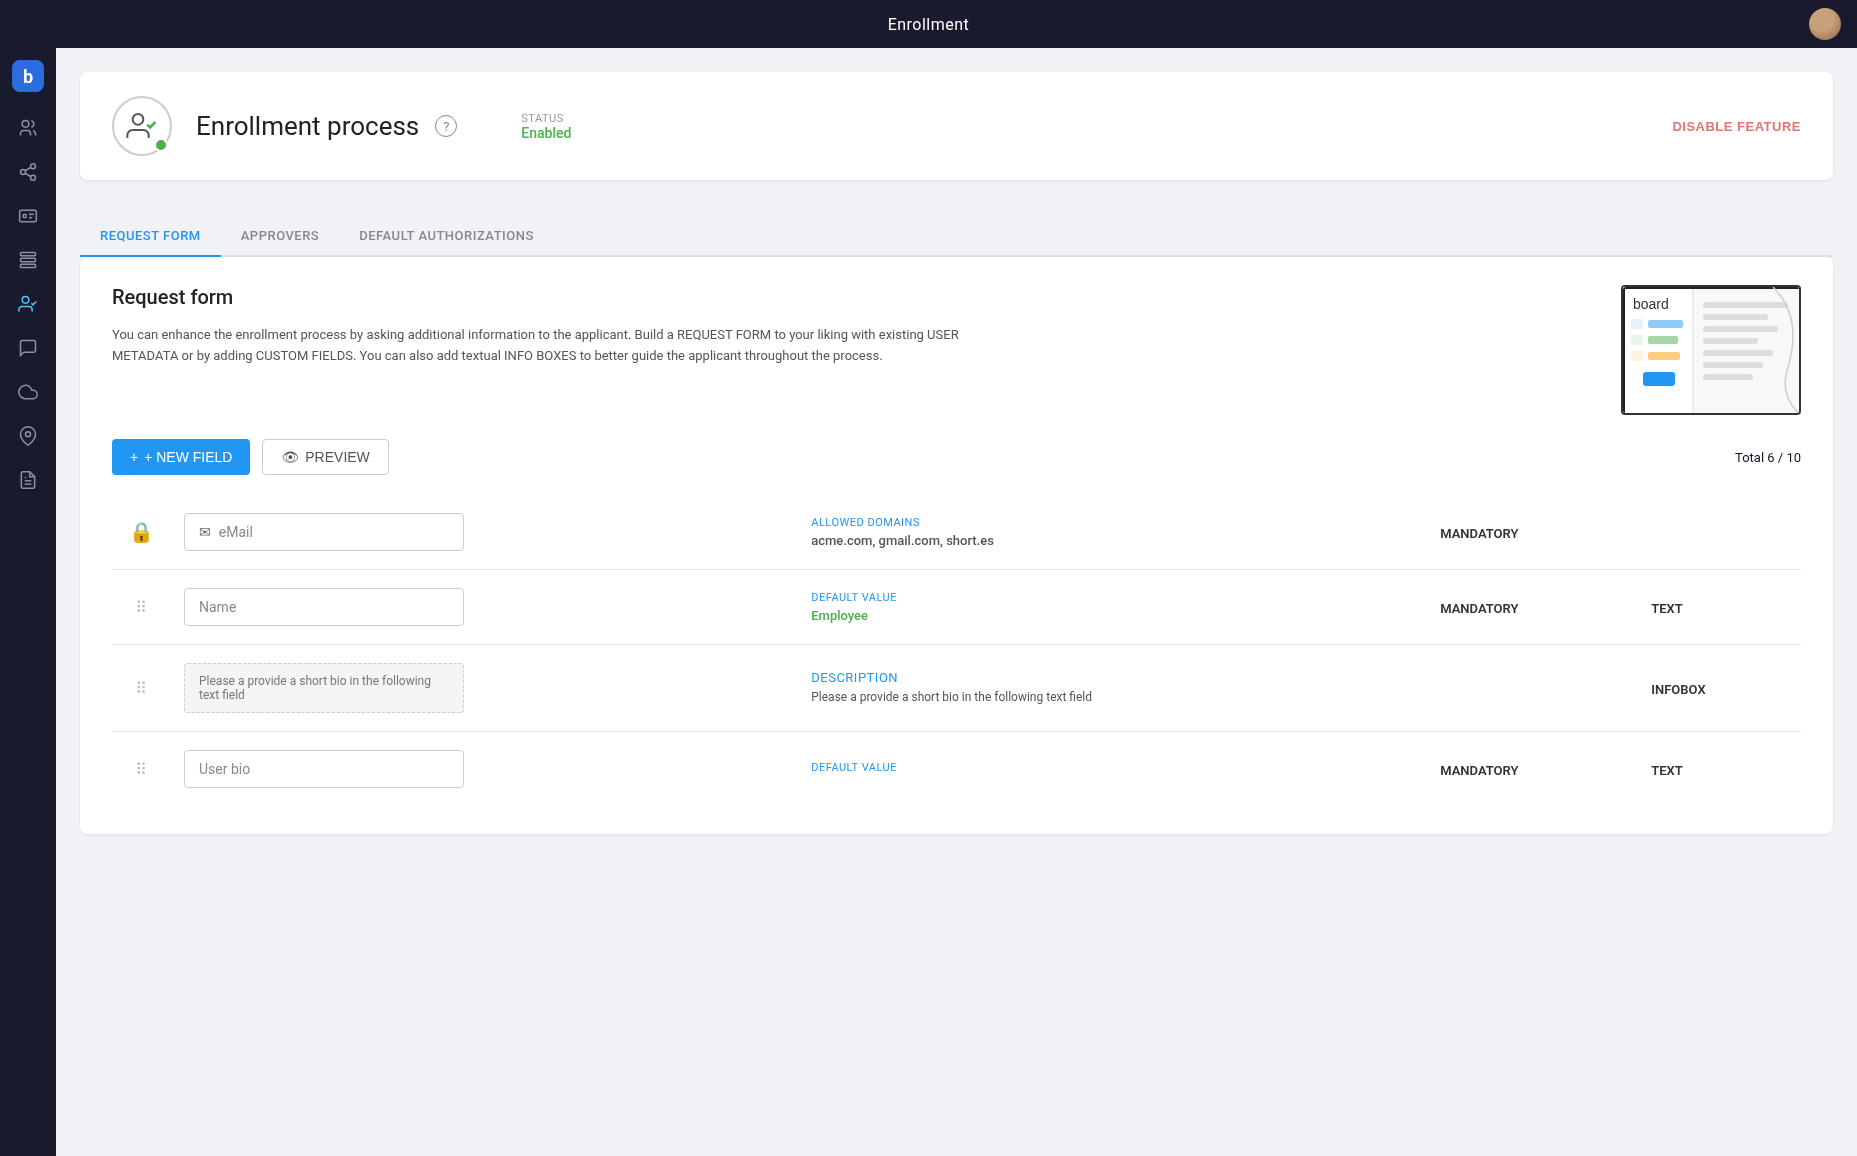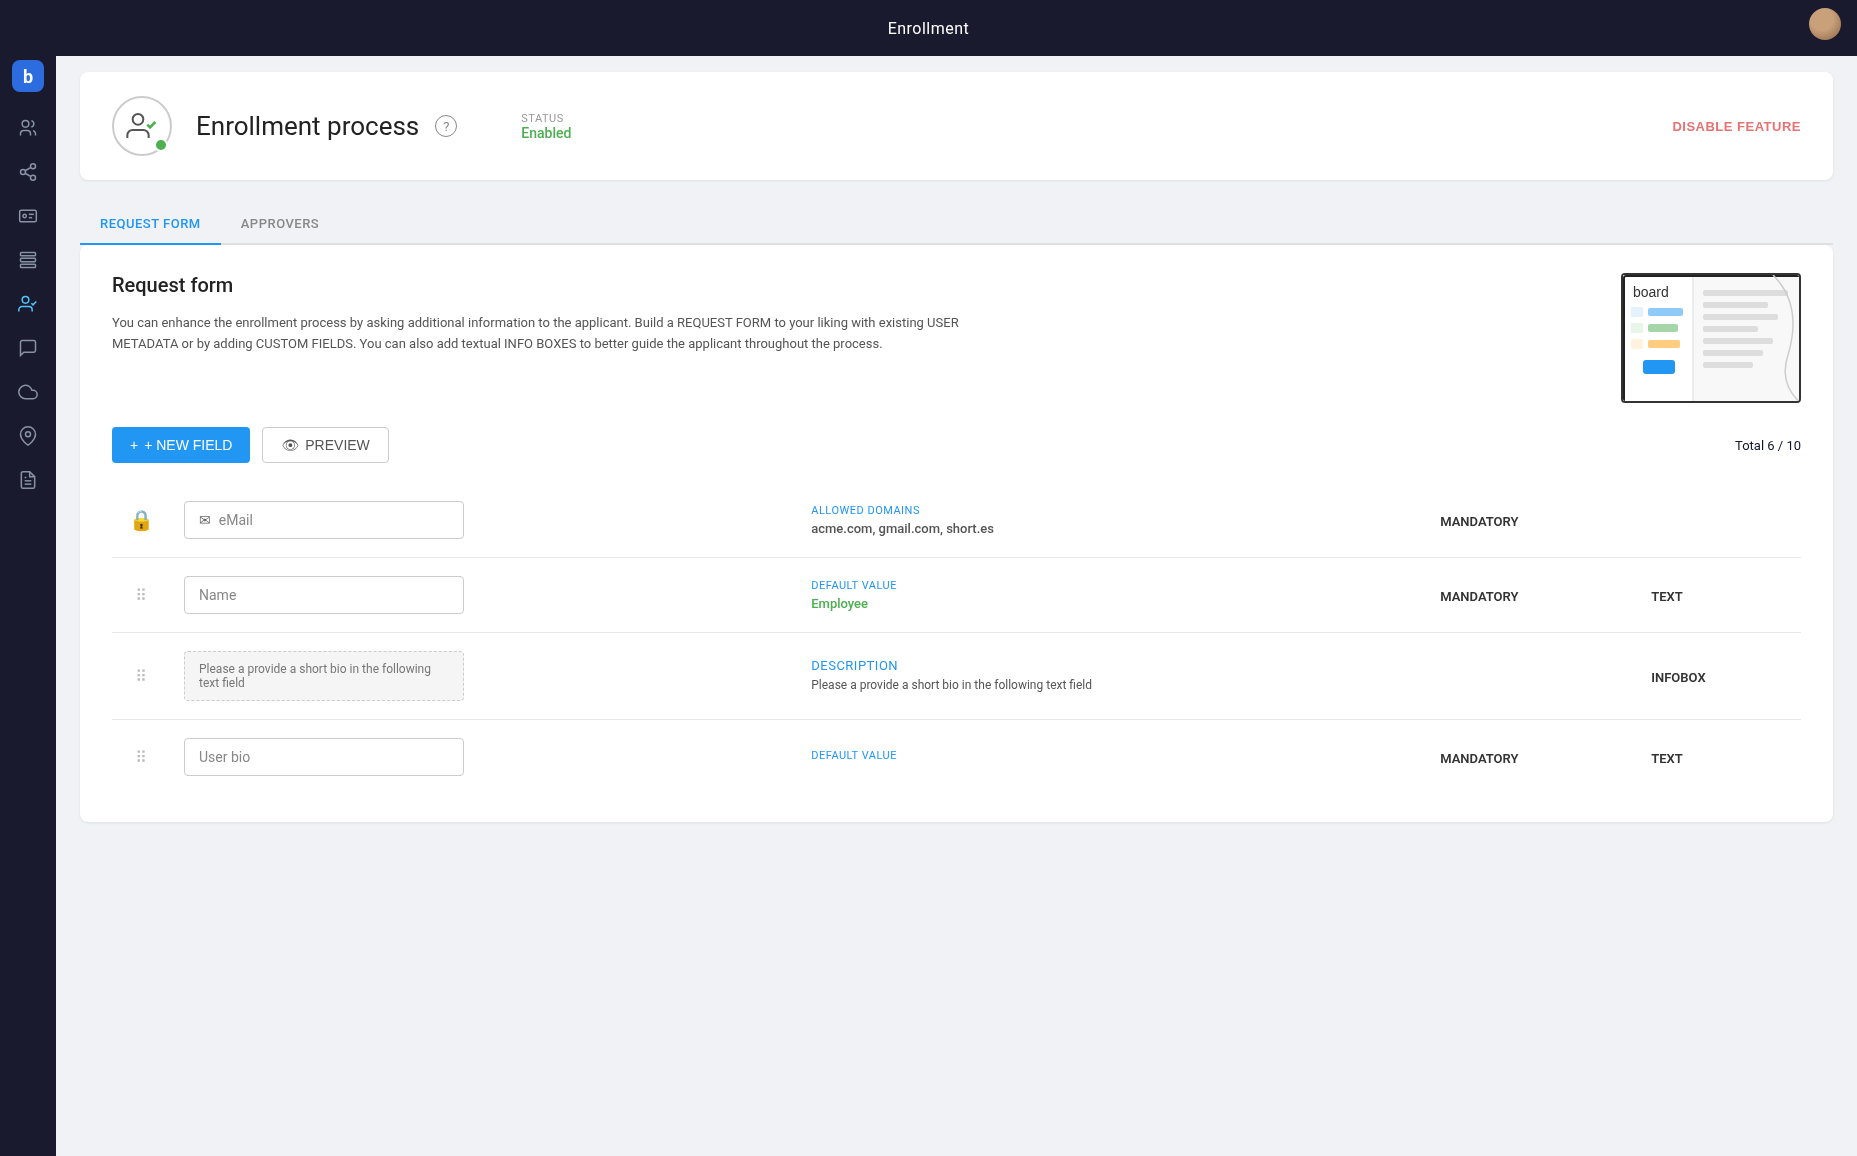--- a/index.html
+++ b/index.html
@@ -1,20 +1,20 @@
 <!DOCTYPE html>
 <html><head>
   <meta charset="utf-8">
   <style>
     * { box-sizing: border-box; margin: 0; padding: 0; }
     body { font-family: -apple-system, BlinkMacSystemFont, 'Segoe UI', Roboto, sans-serif; background: #f0f2f5; display: flex; height: 100vh; overflow: hidden; }
 
     
     .topbar {
-      position: fixed; top: 0; left: 0; right: 0; height: 56px;
+      position: fixed; top: 0; left: 0; right: 0; height: 48px;
       background: #1a1a2e; display: flex; align-items: center; justify-content: center;
       z-index: 100;
     }
     .topbar-title { color: #fff; font-size: 16px; font-weight: 400; letter-spacing: 0.5px; }
     .topbar-avatar {
       position: absolute; right: 16px; top: 8px;
       width: 32px; height: 32px; border-radius: 50%; background: #888; overflow: hidden;
     }
     .topbar-avatar-img {
       width: 100%; height: 100%; background: radial-gradient(circle at 40% 35%, #c8a07a 40%, #8b6347 100%);
@@ -43,21 +43,21 @@
     
     .main {
       margin-left: 56px; margin-top: 48px;
       flex: 1; overflow-y: auto; padding: 24px;
     }
 
     
     .header-card {
       background: #fff; border-radius: 8px; padding: 24px 32px;
       display: flex; align-items: center; gap: 24px;
-      box-shadow: 0 1px 3px rgba(0,0,0,0.08); margin-bottom: 24px;
+      box-shadow: 0 1px 3px rgba(0,0,0,0.08); margin-bottom: 36px;
     }
     .header-icon {
       width: 60px; height: 60px; border-radius: 50%; border: 2px solid #ccc;
       display: flex; align-items: center; justify-content: center; position: relative;
       flex-shrink: 0;
     }
     .header-icon svg { width: 32px; height: 32px; color: #555; }
     .header-icon .badge {
       position: absolute; bottom: 2px; right: 2px;
       width: 14px; height: 14px; background: #4caf50; border-radius: 50%; border: 2px solid #fff;
@@ -243,20 +243,21 @@
       <div class="header-status-label">STATUS</div>
       <div class="header-status-value">Enabled</div>
     </div>
     <div class="header-spacer"></div>
     <button class="disable-btn">DISABLE FEATURE</button>
   </div>
 
   <div class="tabs">
     <div class="tab active">REQUEST FORM</div>
     <div class="tab">APPROVERS</div>
+    <div class="tab">DEFAULT AUTHORIZATIONS</div>
   </div>
 
   <div class="content-card">
     <div class="content-header">
       <div class="content-info">
         <div class="content-title">Request form</div>
         <div class="content-desc">You can enhance the enrollment process by asking additional information to the applicant. Build a REQUEST FORM to your liking with existing USER METADATA or by adding CUSTOM FIELDS. You can also add textual INFO BOXES to better guide the applicant throughout the process.</div>
       </div>
 
       <div class="preview-image">

